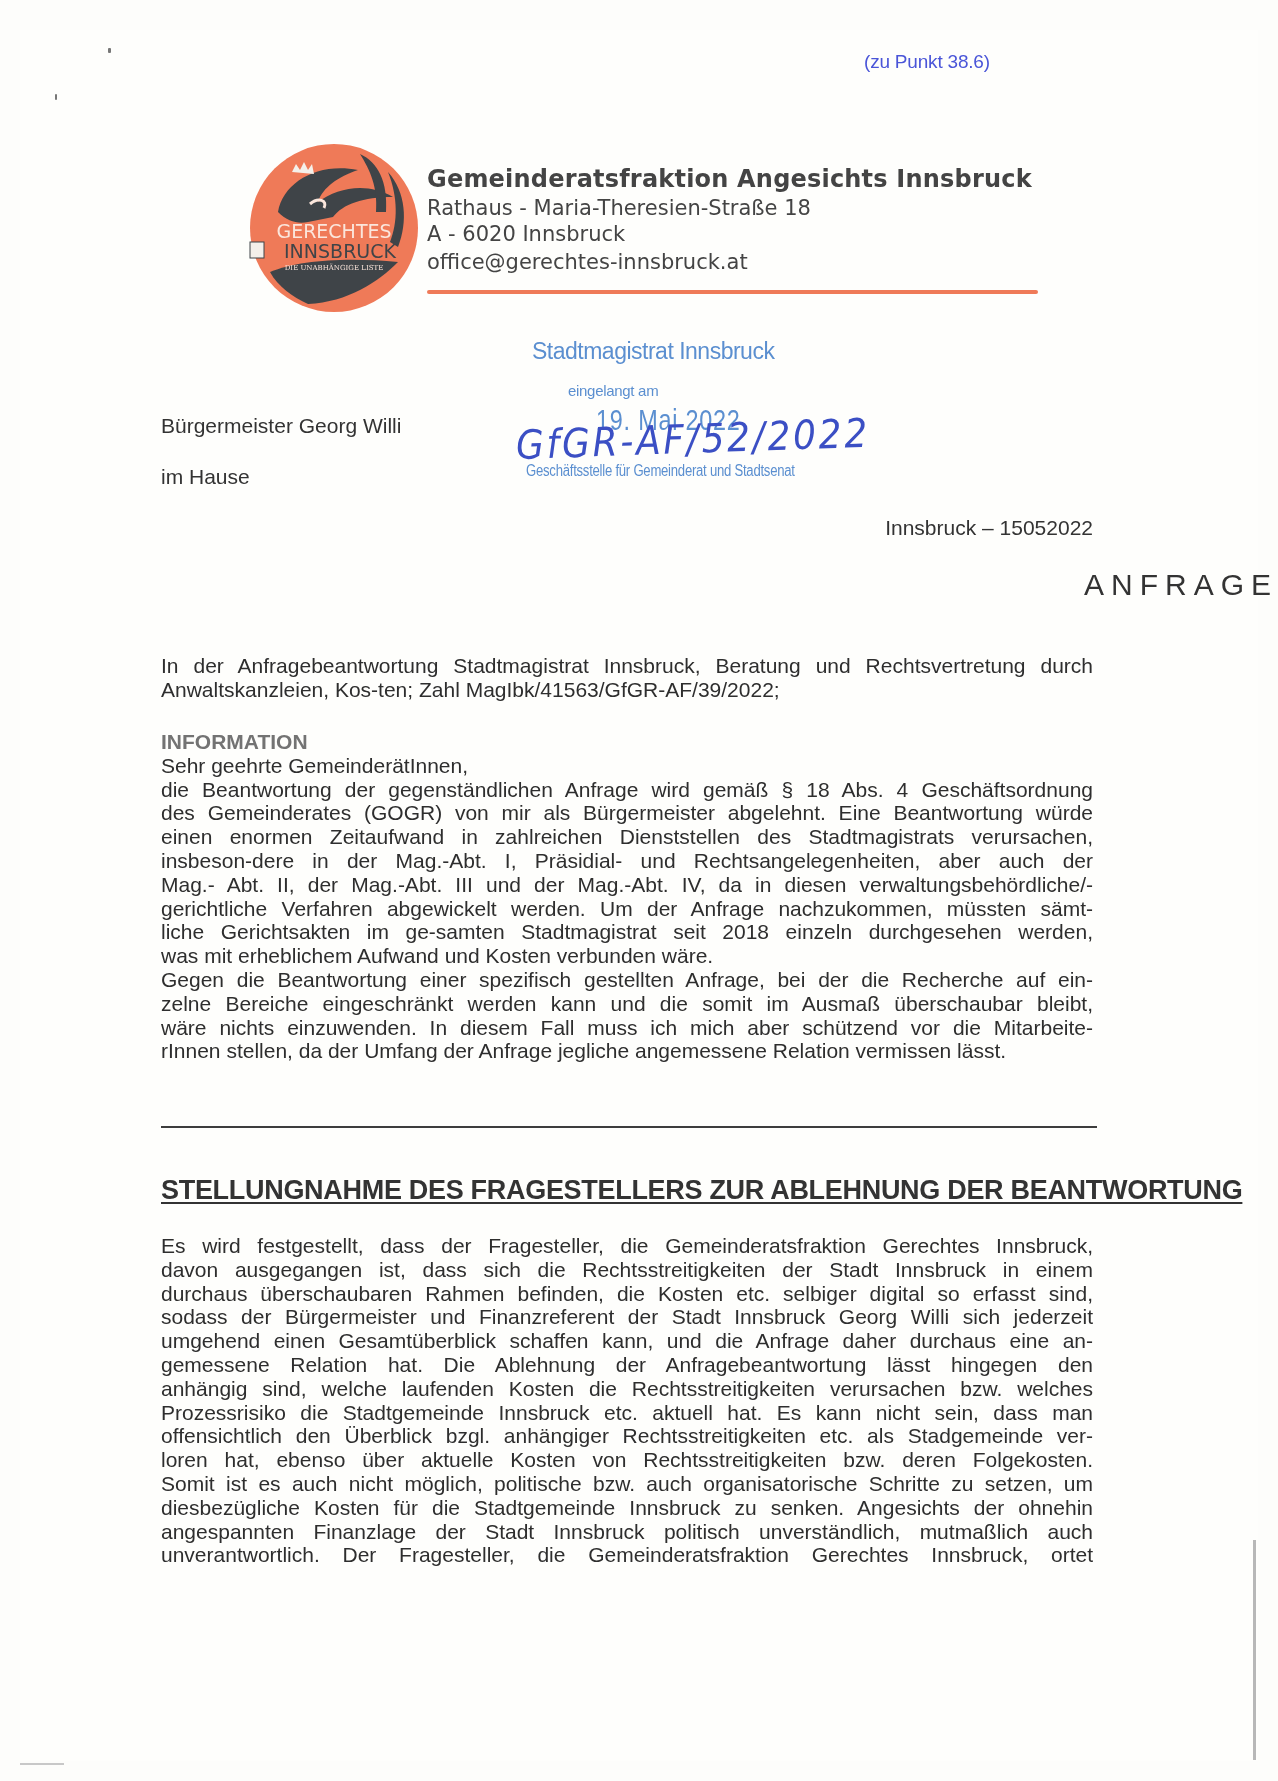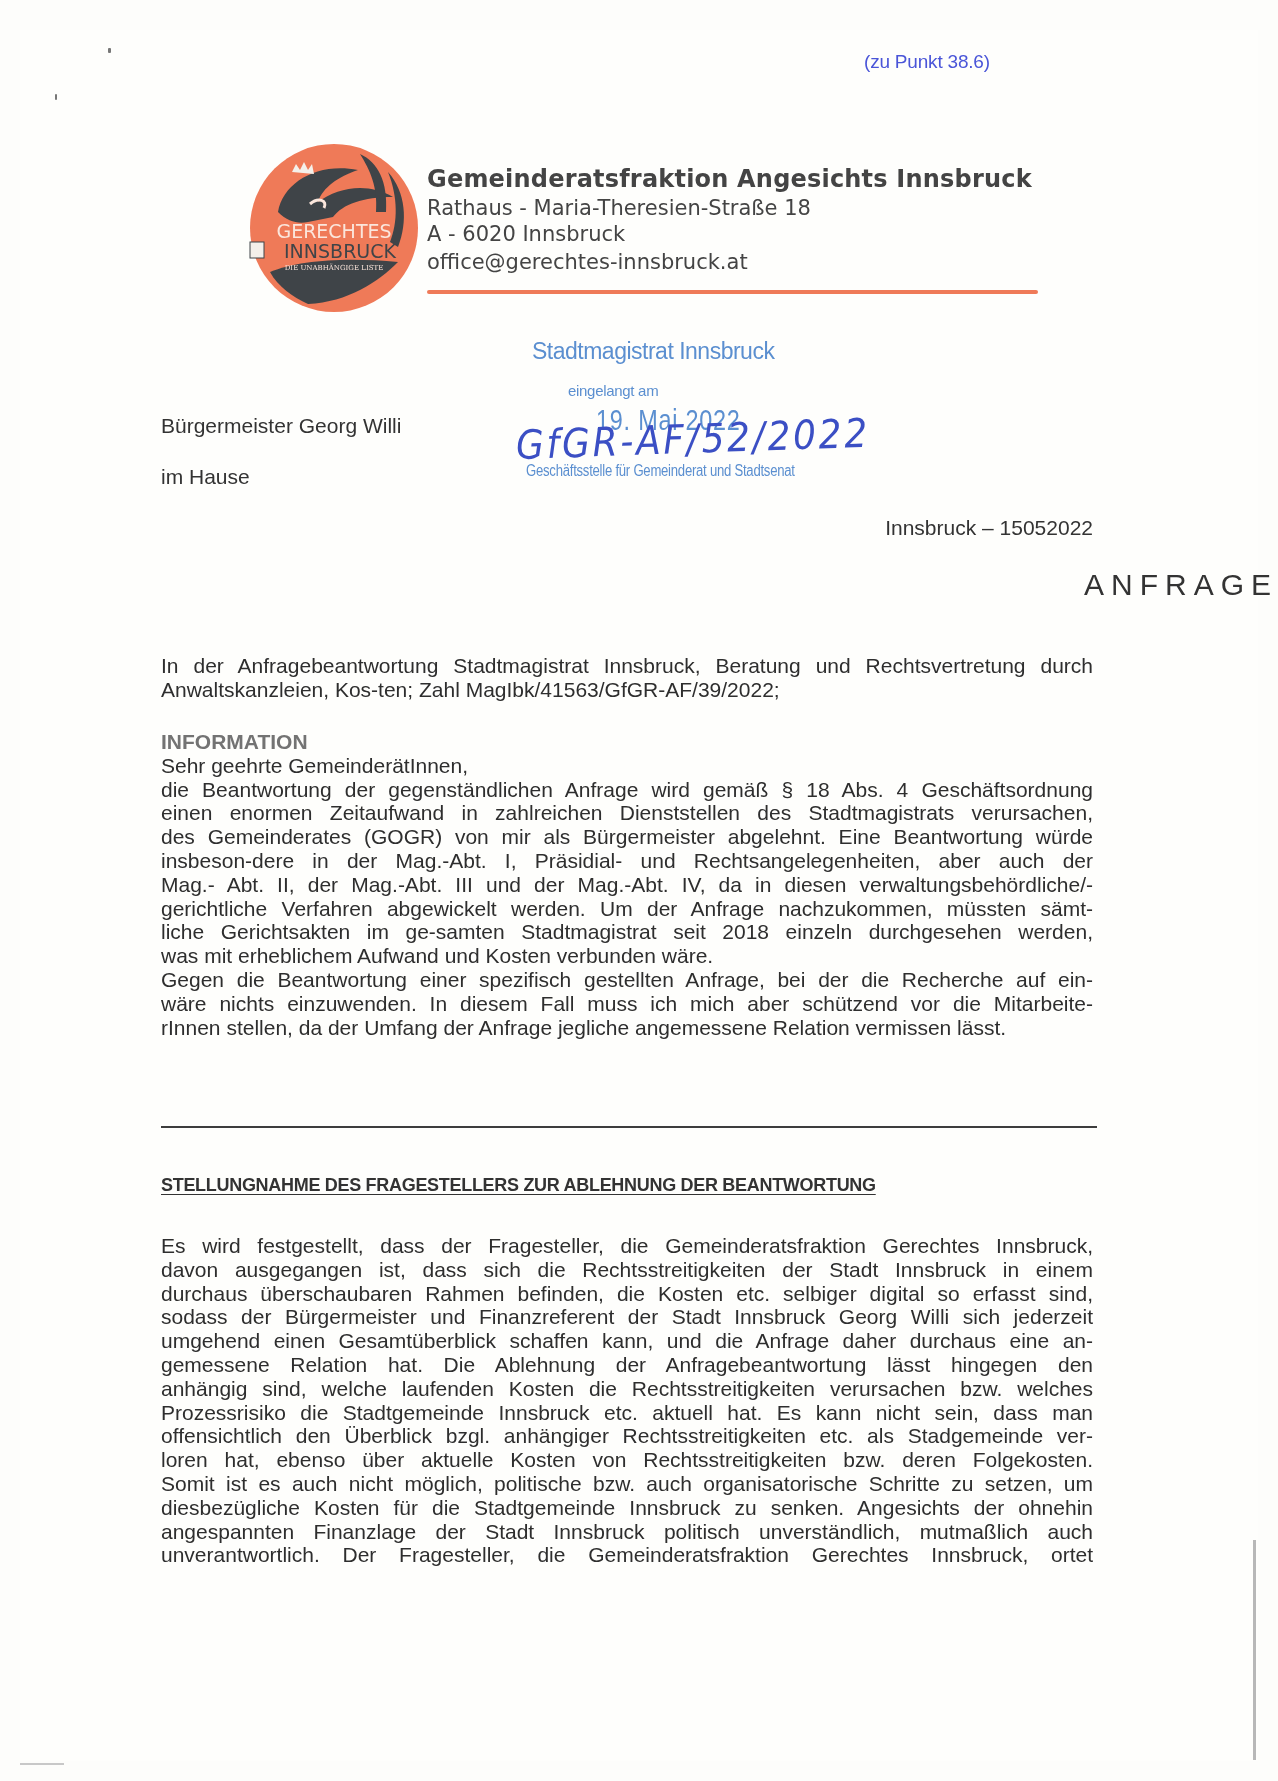--- a/index.html
+++ b/index.html
@@ -47,21 +47,21 @@
       position: absolute; left: 0; width: 100%; top: 568px; text-align: right;
       font-size: 30px; letter-spacing: 7px; color: #333; padding-left: 20px; box-sizing: border-box;
     }
     .block { position: absolute; left: 161px; width: 932px; font-size: 21px; color: #2e2e2e; }
     .line { display: block; height: 23.8px; line-height: 23.8px; white-space: nowrap; text-align: justify; text-align-last: justify; }
     .line.last { text-align-last: left; }
     .line.left { text-align: left; text-align-last: left; }
     .section-head { font-weight: bold; font-size: 21px; color: #737373; }
     .hr { position: absolute; left: 161px; width: 936px; top: 1126px; height: 2px; background: #3d3d3d; }
     .stellung-head {
-      position: absolute; left: 161px; top: 1175px; font-size: 18px; font-weight: bold; color: #333;
+      position: absolute; left: 161px; top: 1175px; font-size: 27px; font-weight: bold; color: #333;
       text-decoration: underline; text-underline-offset: 3px; letter-spacing: -0.3px;
     }
     .vline { position: absolute; left: 1253px; top: 1540px; width: 3px; height: 220px; background: #b8b8b8; }
     .foot-mark { position: absolute; left: 20px; top: 1763px; width: 44px; height: 2px; background: #c8c8c8; }
   </style>
 </head>
 <body>
 
 <div class="scan-edge"></div>
 <div class="speck" style="left:108px; top:48px;"></div>
@@ -108,28 +108,29 @@
 
 <div class="block" style="top:654px;">
   <span class="line">In der Anfragebeantwortung Stadtmagistrat Innsbruck, Beratung und Rechtsvertretung durch</span>
   <span class="line last">Anwaltskanzleien, Kos-ten; Zahl MagIbk/41563/GfGR-AF/39/2022;</span>
 </div>
 
 <div class="block" style="top:730px;">
   <span class="line left section-head">INFORMATION</span>
   <span class="line left">Sehr geehrte GemeinderätInnen,</span>
   <span class="line">die Beantwortung der gegenständlichen Anfrage wird gemäß § 18 Abs. 4 Geschäftsordnung</span>
+  <span class="line">des Gemeinderates (GOGR) von mir als Bürgermeister abgelehnt. Eine Beantwortung würde</span>
   <span class="line">einen enormen Zeitaufwand in zahlreichen Dienststellen des Stadtmagistrats verursachen,</span>
-  <span class="line">des Gemeinderates (GOGR) von mir als Bürgermeister abgelehnt. Eine Beantwortung würde</span>
   <span class="line">insbeson-dere in der Mag.-Abt. I, Präsidial- und Rechtsangelegenheiten, aber auch der</span>
   <span class="line">Mag.- Abt. II, der Mag.-Abt. III und der Mag.-Abt. IV, da in diesen verwaltungsbehördliche/-</span>
   <span class="line">gerichtliche Verfahren abgewickelt werden. Um der Anfrage nachzukommen, müssten sämt-</span>
   <span class="line">liche Gerichtsakten im ge-samten Stadtmagistrat seit 2018 einzeln durchgesehen werden,</span>
   <span class="line last">was mit erheblichem Aufwand und Kosten verbunden wäre.</span>
   <span class="line">Gegen die Beantwortung einer spezifisch gestellten Anfrage, bei der die Recherche auf ein-</span>
+  <span class="line">zelne Bereiche eingeschränkt werden kann und die somit im Ausmaß überschaubar bleibt,</span>
   <span class="line">wäre nichts einzuwenden. In diesem Fall muss ich mich aber schützend vor die Mitarbeite-</span>
   <span class="line last">rInnen stellen, da der Umfang der Anfrage jegliche angemessene Relation vermissen lässt.</span>
 </div>
 
 <div class="hr"></div>
 
 <div class="stellung-head">STELLUNGNAHME DES FRAGESTELLERS ZUR ABLEHNUNG DER BEANTWORTUNG</div>
 
 <div class="block" style="top:1234px;">
   <span class="line">Es wird festgestellt, dass der Fragesteller, die Gemeinderatsfraktion Gerechtes Innsbruck,</span>

